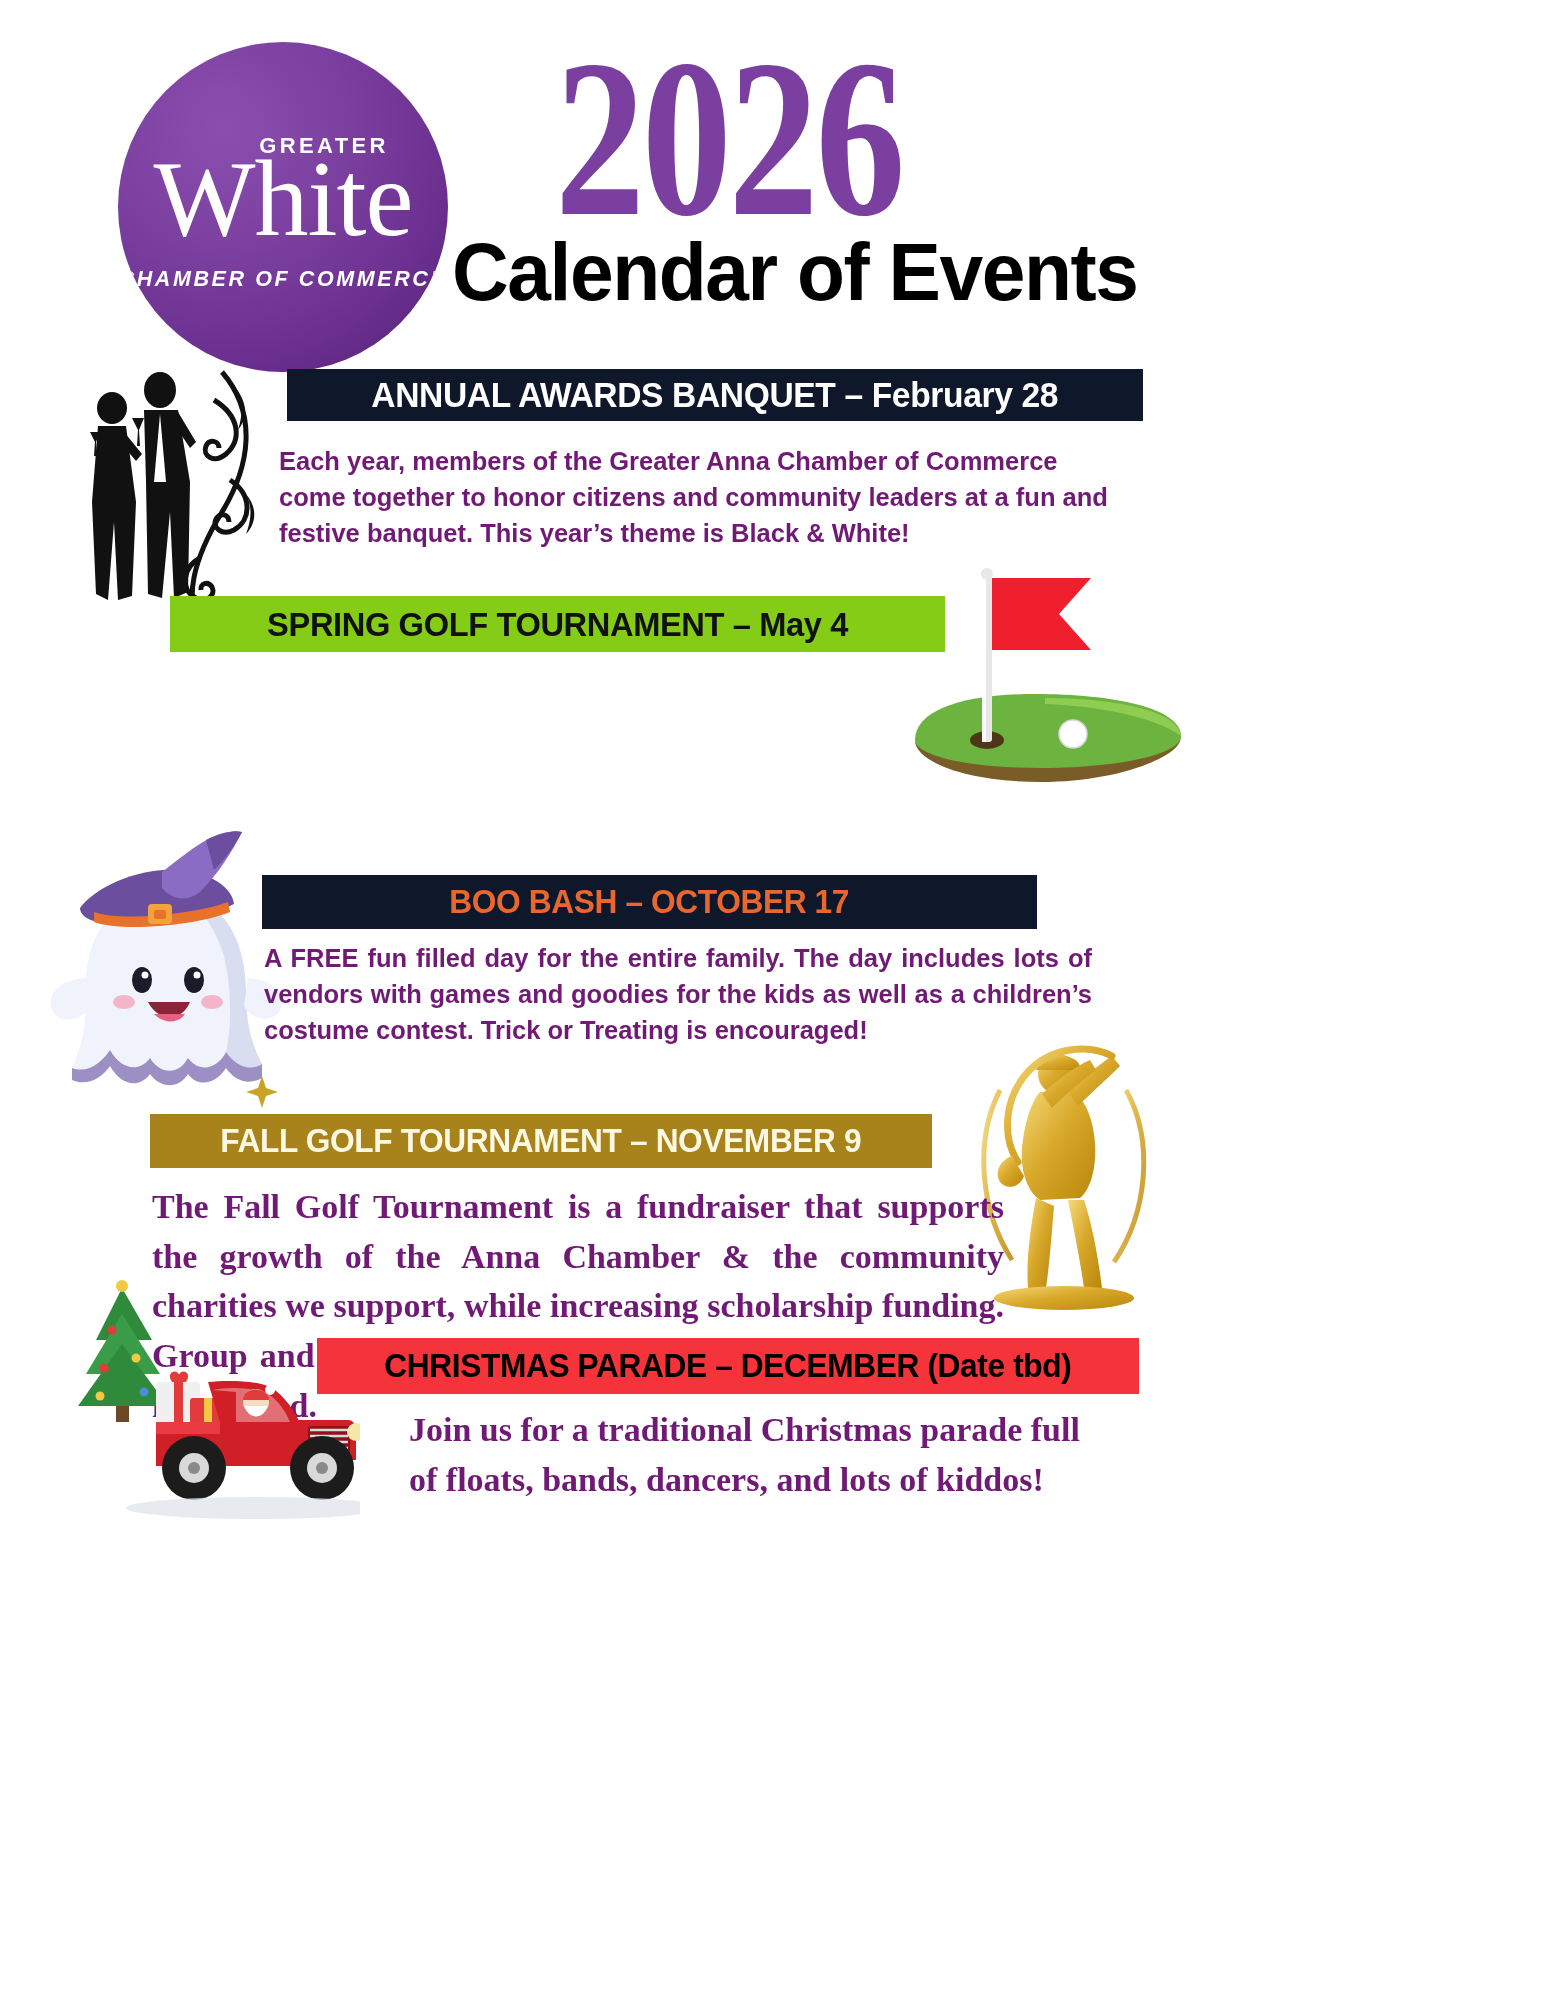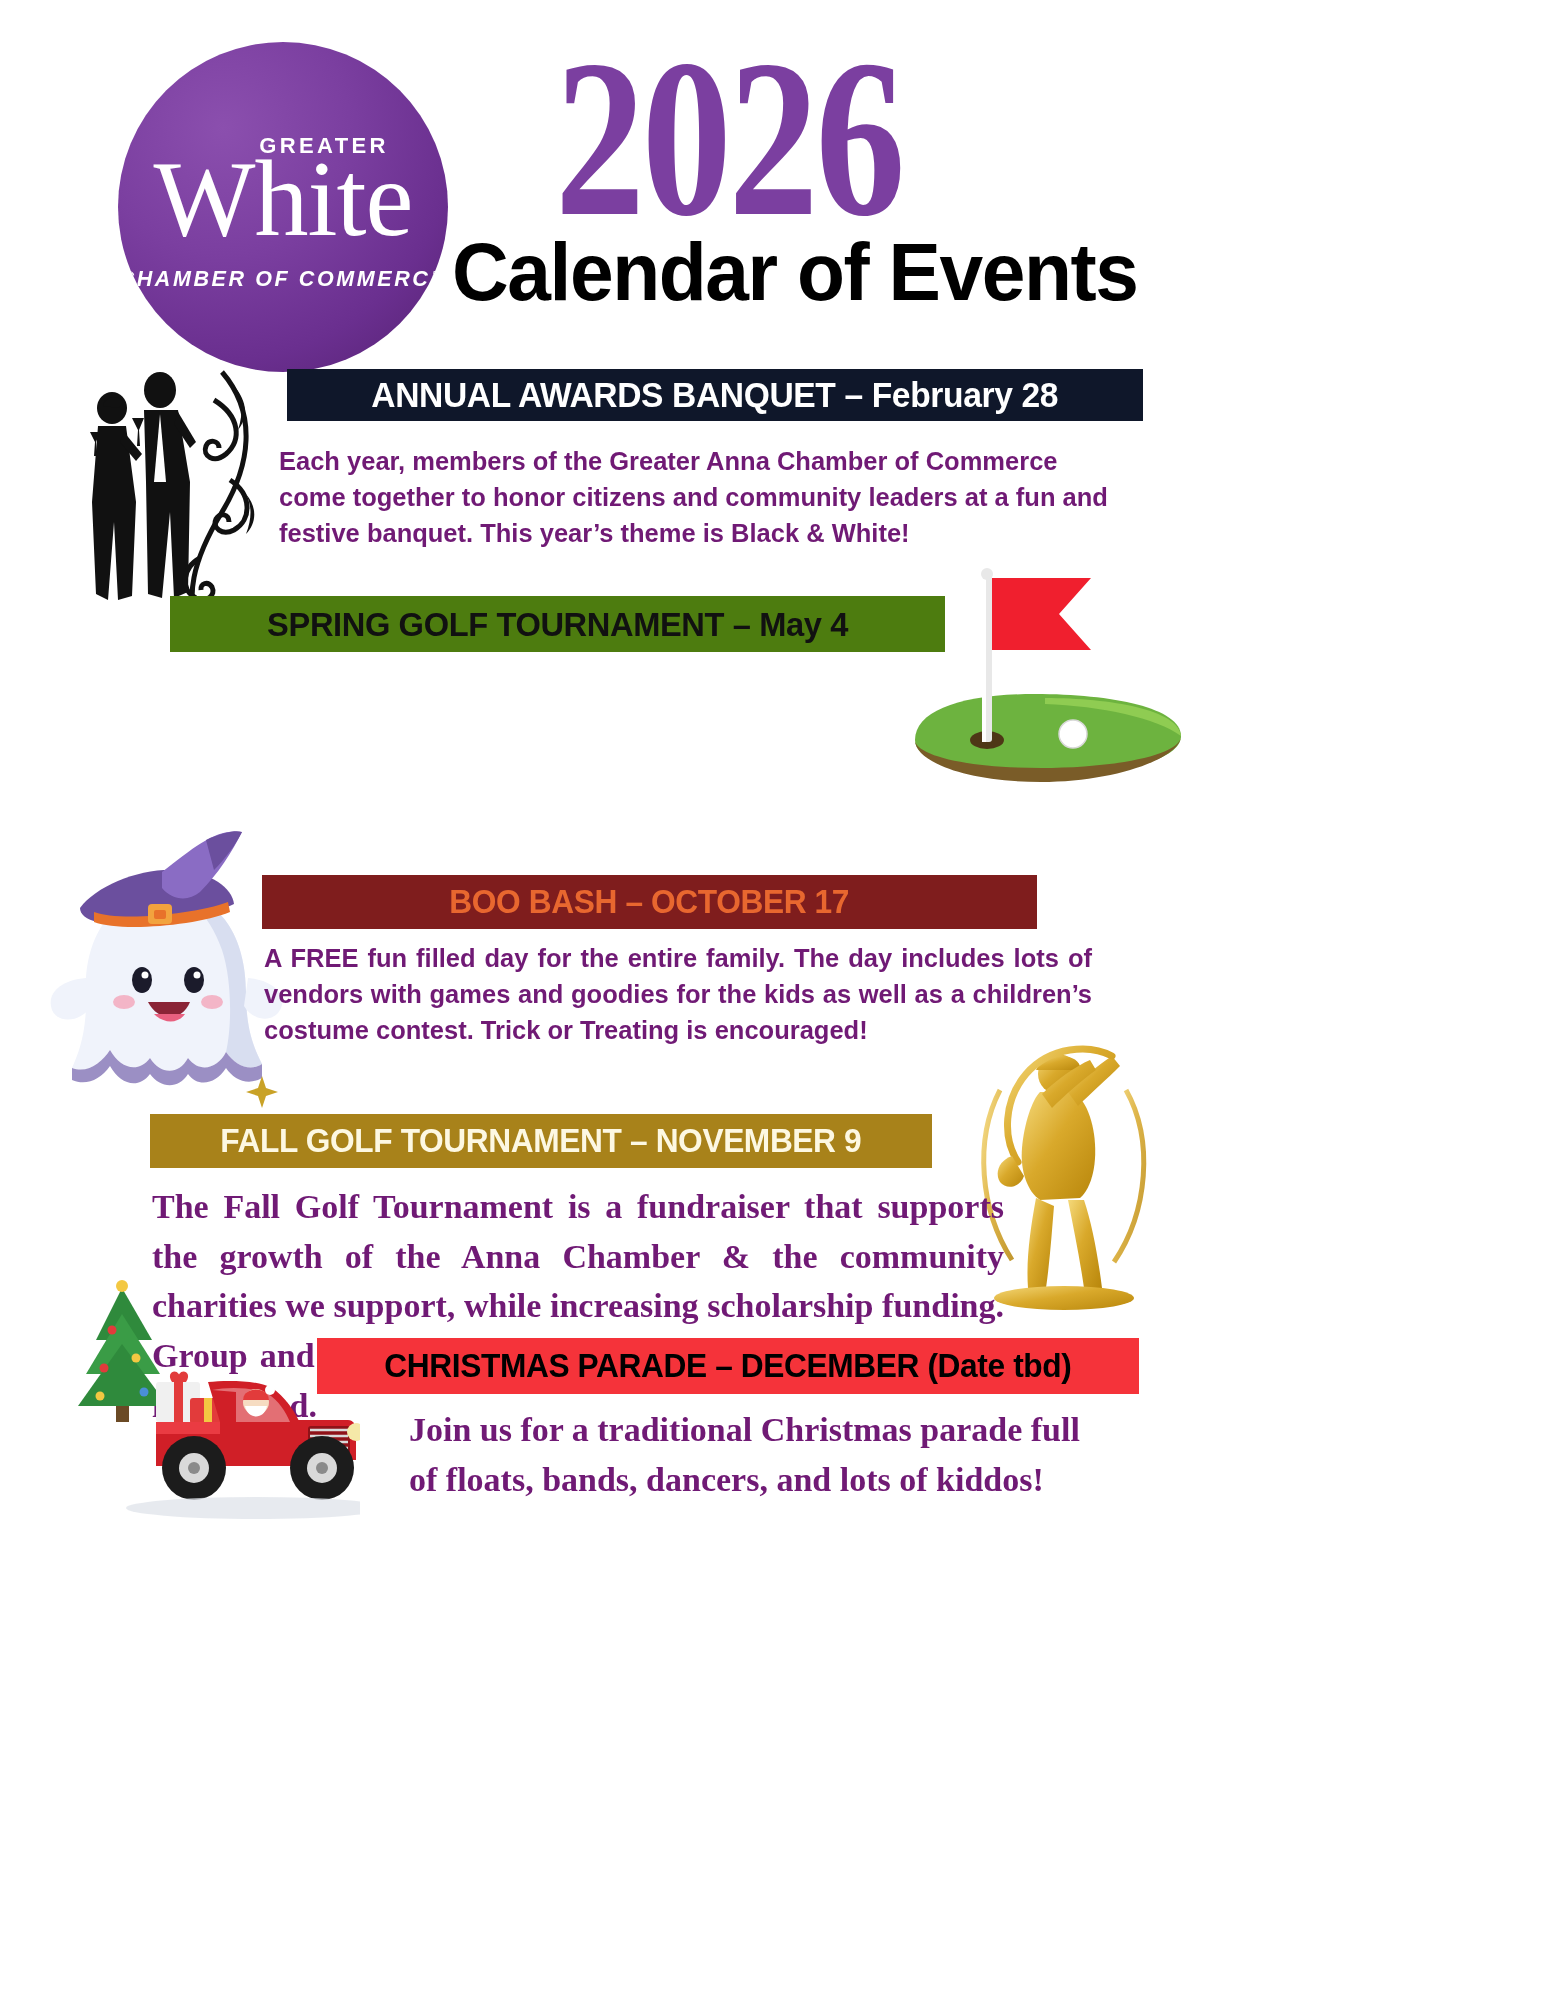--- a/index.html
+++ b/index.html
@@ -127,31 +127,31 @@
     justify-content: center;
   }
   #text-banquet { left: 279px; top: 443px; width: 830px; }
 
   
   .couple-art { position: absolute; left: 62px; top: 362px; width: 230px; height: 280px; }
 
   
   #banner-spring {
     left: 170px; top: 596px; width: 775px; height: 56px;
-    background: #4d7c0f;
+    background: #84cc16;
     color: #111111;
     font-size: 34px;
     justify-content: center;
   }
   #text-spring { left: 74px; top: 684px; width: 830px; }
 
   
   #banner-boo {
     left: 262px; top: 875px; width: 775px; height: 54px;
-    background: #7f1d1d;
+    background: #0f172a;
     color: #e8672f;
     font-size: 33px;
     justify-content: center;
   }
   #text-boo { left: 264px; top: 940px; width: 828px; }
 
   
   #banner-fall {
     left: 150px; top: 1114px; width: 782px; height: 54px;
     background: #a8821a;

